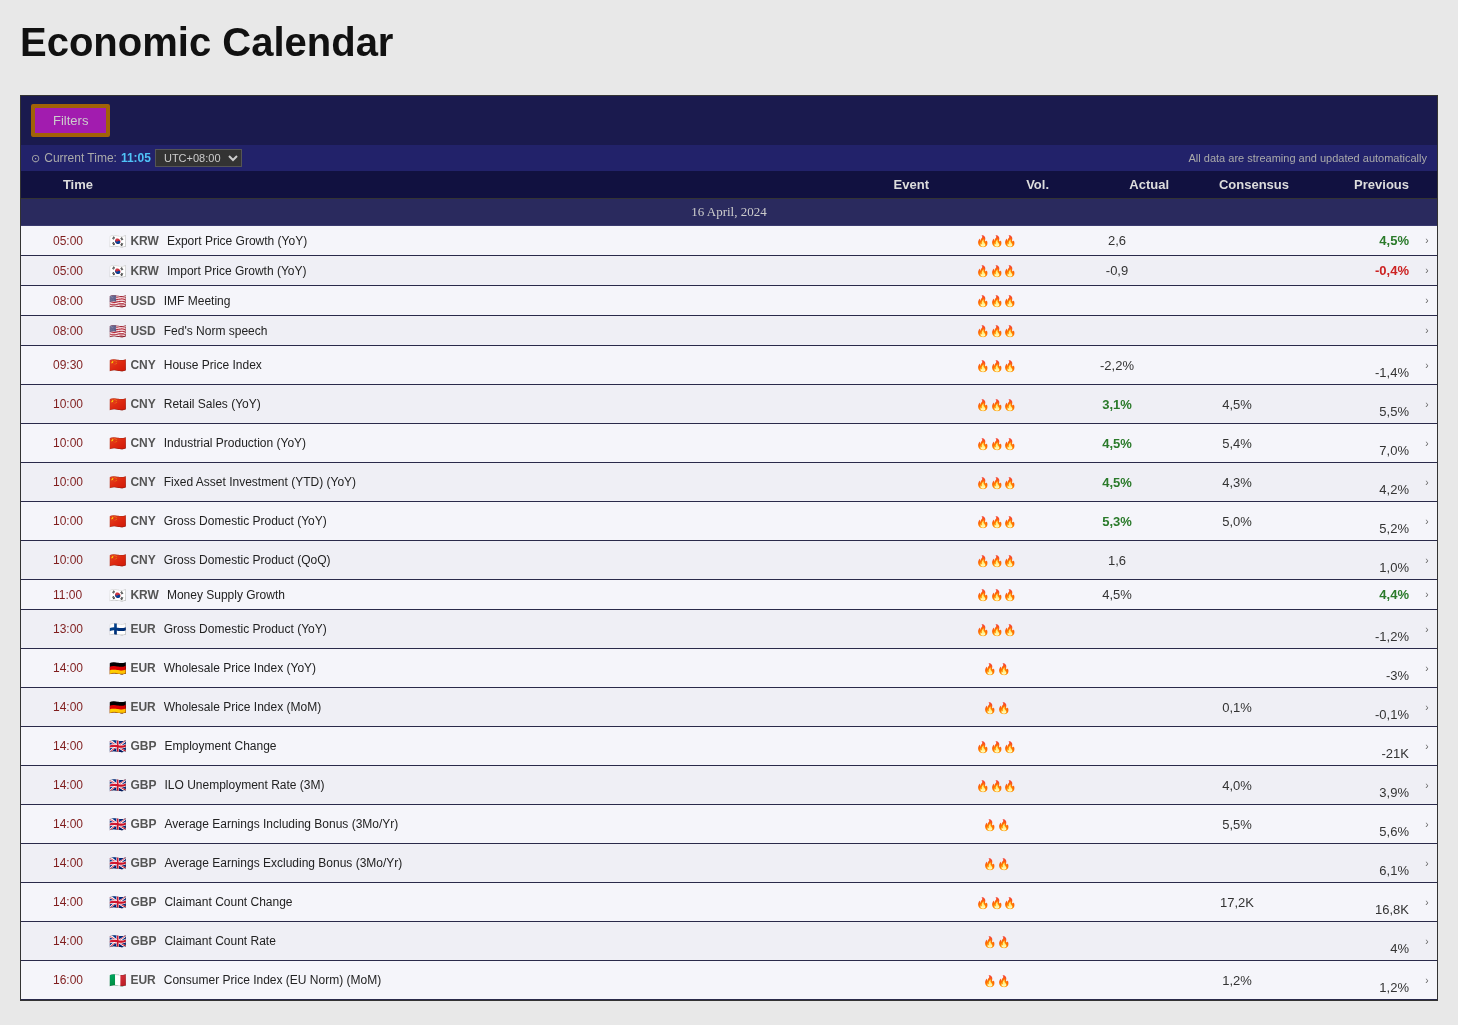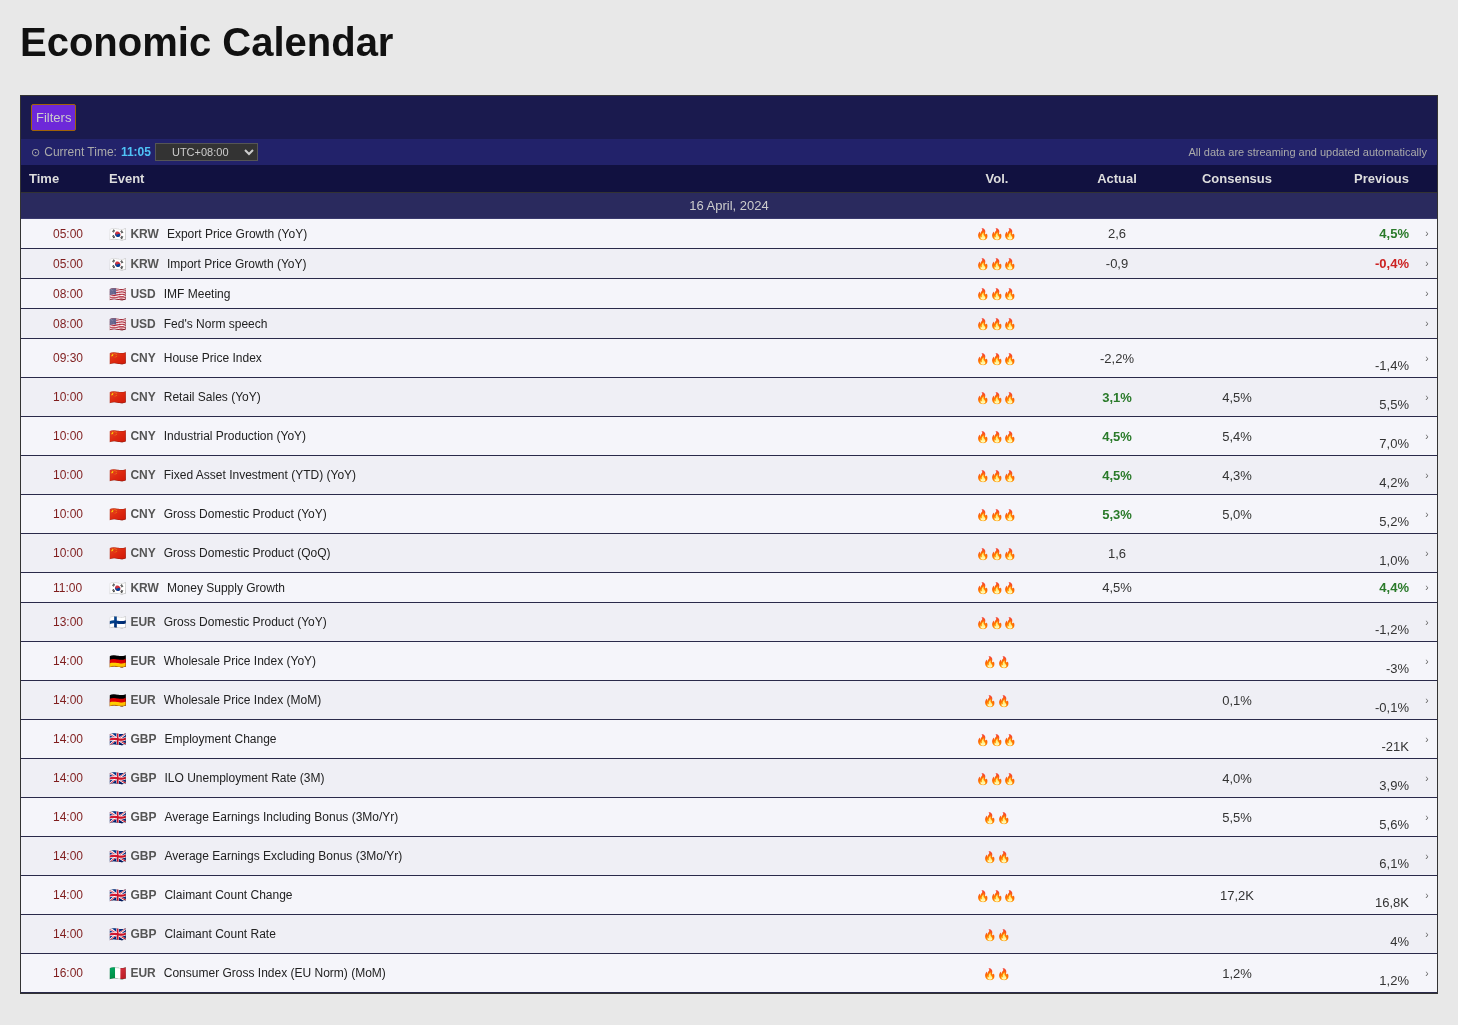--- a/index.html
+++ b/index.html
@@ -34,23 +34,23 @@
     .calendar-icon-btn {
       padding: 5px 10px;
       border: 1px solid #555;
       background: #2a2a5e;
       color: #ccc;
       cursor: pointer;
       font-size: 13px;
       border-radius: 2px;
     }
     .filters-btn {
-      padding: 5px 4px;
-      border: 1px solid #a16207;
-      background: #6d28d9;
+      padding: 5px 18px;
+      border: 4px solid #a16207;
+      background: #a21caf;
       color: #ccc;
       cursor: pointer;
       font-size: 13px;
       border-radius: 2px;
     }
     
     
     .status-bar {
       background: #22226a;
       padding: 4px 10px;
@@ -61,47 +61,48 @@
       color: #aaa;
     }
     .status-left { display: flex; align-items: center; gap: 4px; }
     .current-time-label { color: #aaa; }
     .time-value { color: #4fc3f7; font-weight: bold; }
     .timezone-select {
       background: #333;
       color: #ccc;
       border: 1px solid #555;
       font-size: 11px;
-      padding: 1px 12px;
+      padding: 1px 4px;
     }
     .streaming-text { color: #aaa; font-size: 11px; }
     
     
     .table-header {
       display: grid;
       grid-template-columns: 80px 1fr 120px 120px 120px 120px 20px;
       background: #111140;
       color: #ddd;
       font-size: 13px;
       font-weight: bold;
       padding: 6px 0;
       border-bottom: 1px solid #333;
     }
-    .table-header div { padding: 0 8px; }
+    .table-header div { padding: 0 8px; text-align: right; }
     .col-right { text-align: right; }
     .col-center { text-align: center; }
     
     
     .date-separator {
       background: #2a2a5e;
       text-align: center;
       color: #ccc;
       font-size: 13px;
       padding: 5px 4px;
       border-bottom: 1px solid #3a3a6e;
+      font-family: Liberation Serif, serif;
     }
     
     
     .data-row {
       display: grid;
       grid-template-columns: 80px 1fr 120px 120px 120px 120px 20px;
       font-size: 13px;
       color: #ccc;
       border-bottom: 1px solid #2a2a4a;
       background: #f5f5fa;
@@ -433,21 +434,21 @@
     <div class="actual-col"></div>
     <div class="consensus-col"></div>
     <div class="previous-col">4%</div>
     <div class="arrow-col">›</div>
   </div>
         <div class="data-row">
     <div class="time-col">16:00</div>
     <div class="event-col">
       <span class="flag">🇮🇹</span>
       <span class="currency">EUR</span>
-      <span class="event-name">Consumer Gross Index (EU Norm) (MoM)</span>
+      <span class="event-name">Consumer Price Index (EU Norm) (MoM)</span>
     </div>
     <div class="vol-col"><span class="flame">🔥</span><span class="flame">🔥</span></div>
     <div class="actual-col"></div>
     <div class="consensus-col">1,2%</div>
     <div class="previous-col">1,2%</div>
     <div class="arrow-col">›</div>
   </div>
       </div>
 
   </div>

